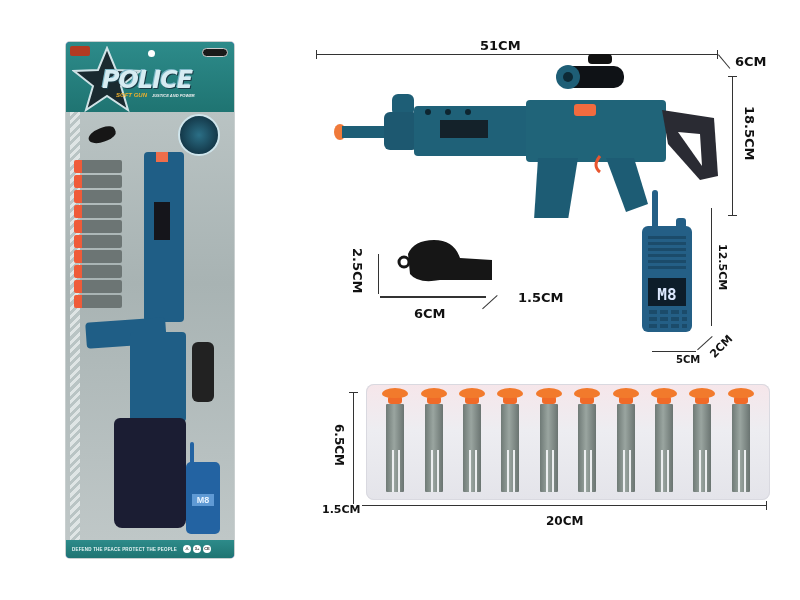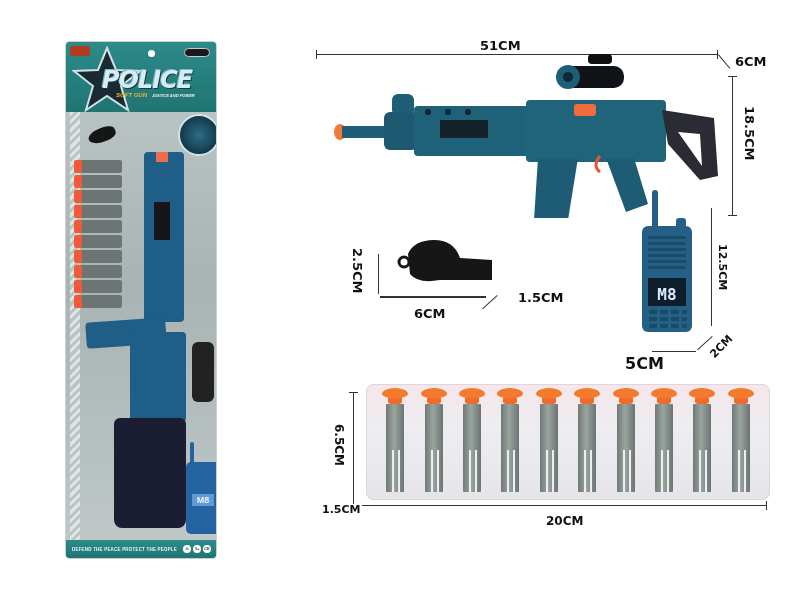--- a/index.html
+++ b/index.html
@@ -1,21 +1,21 @@
 <!DOCTYPE html>
 <html><head>
 <meta charset="utf-8">
 <style>
   * { box-sizing: border-box; margin: 0; padding: 0; }
   html, body { width: 800px; height: 600px; background: #ffffff; overflow: hidden; }
   body { position: relative; font-family: "Liberation Sans", sans-serif; color: #111; }
 
   
   .card {
-    position: absolute; left: 66px; top: 42px; width: 150px; height: 516px;
+    position: absolute; left: 66px; top: 42px; width: 168px; height: 516px;
     background: #1d4ed8; border-radius: 4px; overflow: hidden;
     box-shadow: 0 0 0 1px #c9cfcf;
   }
   .card-header {
     position: absolute; left: 0; top: 0; width: 100%; height: 70px;
     background: linear-gradient(180deg, #2d8b8a 0%, #1f7472 100%);
   }
   .card-brand {
     position: absolute; left: 4px; top: 4px; width: 20px; height: 10px;
     background: #b33b22; border-radius: 2px;
@@ -297,21 +297,21 @@
       <rect x="42" y="129" width="5" height="4"></rect>
     <rect x="9" y="136" width="8" height="4"></rect>
       <rect x="20" y="136" width="8" height="4"></rect>
       <rect x="31" y="136" width="8" height="4"></rect>
       <rect x="42" y="136" width="5" height="4"></rect>
   </g>
 </svg>
 <div class="dim" style="left:711px;top:208px;width:1px;height:118px;"></div>
 <div class="dim-label vert" style="left:716px;top:244px;font-size:11px;">12.5CM</div>
 <div class="dim" style="left:652px;top:351px;width:44px;height:1px;"></div>
-<div class="dim-label" style="left:625px;top:354px;font-size:16px;">5CM</div>
+<div class="dim-label" style="left:676px;top:354px;font-size:10px;">5CM</div>
 <div class="dim" style="left:712px;top:336px;width:1px;height:20px;transform:rotate(48deg);transform-origin:top left;"></div>
 <div class="dim-label" style="left:708px;top:340px;font-size:11px;transform:rotate(-45deg);">2CM</div>
 
 <div class="dim" style="left:353px;top:392px;width:1px;height:112px;"></div>
 <div class="dim" style="left:349px;top:392px;width:9px;height:1px;"></div>
 <div class="dim-label vert" style="left:332px;top:424px;font-size:12px;">6.5CM</div>
 <div class="dim-label" style="left:322px;top:503px;font-size:11px;">1.5CM</div>
 <div class="dim" style="left:362px;top:505px;width:404px;height:1px;"></div>
 <div class="dim" style="left:766px;top:501px;width:1px;height:9px;"></div>
 <div class="dim-label" style="left:546px;top:514px;font-size:12px;">20CM</div>

